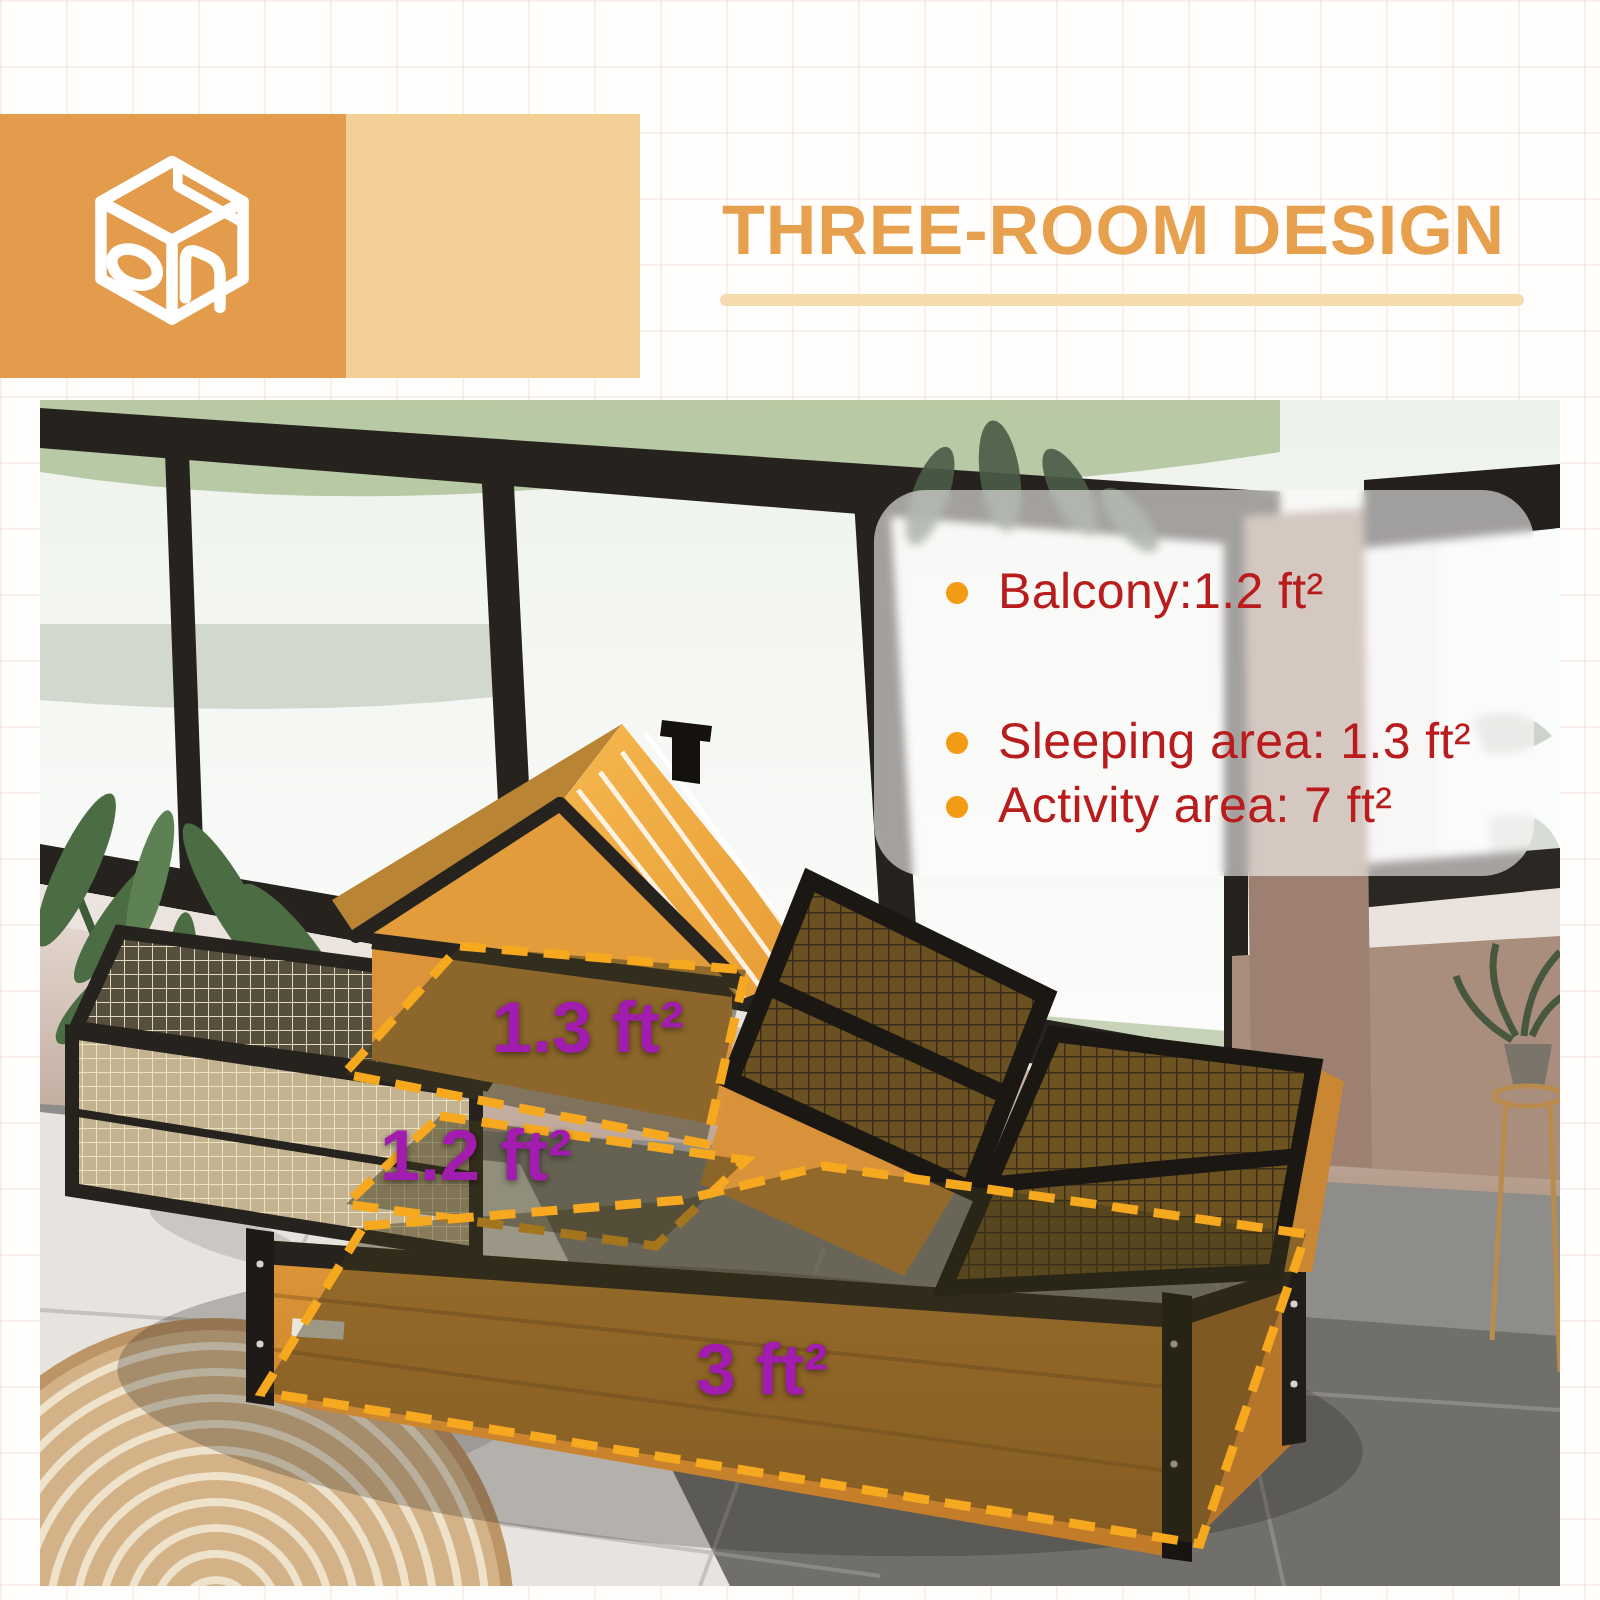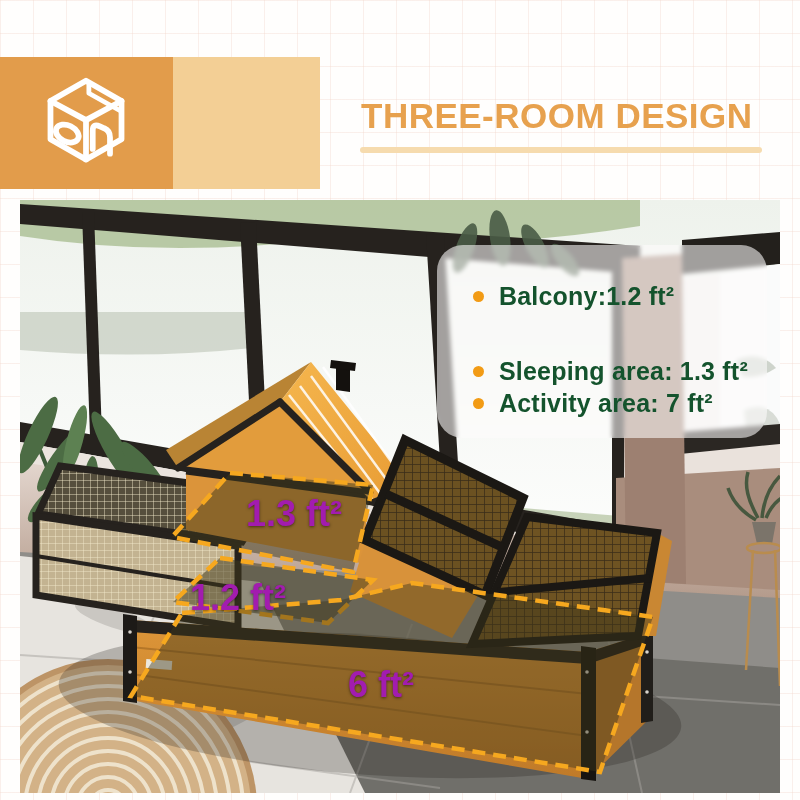--- a/index.html
+++ b/index.html
@@ -16,24 +16,24 @@
   .title{position:absolute;left:361px;top:96px;margin:0;font-size:35px;font-weight:700;
     letter-spacing:.5px;color:#e7a14e;white-space:nowrap;}
   .title-underline{position:absolute;left:360px;top:147px;width:402px;height:6px;background:#f6dbae;border-radius:3px;}
   .photo{position:absolute;left:20px;top:200px;width:760px;height:593px;overflow:hidden;background:#cfc6bf;}
   .scene{position:absolute;left:0;top:0;width:760px;height:593px;display:block;}
   .bubble{position:absolute;left:417px;top:45px;width:330px;height:193px;border-radius:26px;
     background:rgba(253,252,251,.58);backdrop-filter:blur(2px);-webkit-backdrop-filter:blur(2px);}
   .bubble-row{position:absolute;left:36px;display:flex;align-items:center;}
   .bubble-row.r0{top:37px;} .bubble-row.r1{top:76px;margin-top:36px;} .bubble-row.r2{top:144px;text-align:right;}
   .dot{width:11px;height:11px;border-radius:50%;background:#f29b15;margin-right:15px;flex:0 0 auto;}
-  .bubble-text{font-size:25px;font-weight:700;color:#14532d;letter-spacing:.2px;white-space:nowrap;}
+  .bubble-text{font-size:25px;font-weight:400;color:#b91c1c;letter-spacing:.2px;white-space:nowrap;}
   .area-label{position:absolute;transform:translate(-50%,-50%);font-size:36px;font-weight:bold;color:#a21caf;
     text-shadow:0 1px 3px rgba(0,0,0,.5);white-space:nowrap;}
-  .lab-sleep{left:274px;top:314px;} .lab-balc{left:218px;top:398px;} .lab-act{left:361px;top:485px;}
+  .lab-sleep{left:274px;top:314px;} .lab-balc{left:218px;top:378px;} .lab-act{left:361px;top:485px;}
 </style>
 </head>
 <body>
 
 <div class="page">
 
   <div class="brand-block">
     <svg class="brand-logo" viewBox="0 0 100 100">
       <g fill="none" stroke="#ffffff" stroke-width="6" stroke-linejoin="round" stroke-linecap="round">
         <path d="M50 6 L87 27 L87 67 L50 88 L13 67 L13 27 Z"></path>
@@ -282,16 +282,16 @@
         <span class="bubble-text">Sleeping area: 1.3 ft²</span>
       </div>
       <div class="bubble-row r2">
         <span class="dot"></span>
         <span class="bubble-text">Activity area: 7 ft²</span>
       </div>
     </div>
 
     <div class="area-label lab-sleep">1.3 ft²</div>
     <div class="area-label lab-balc">1.2 ft²</div>
-    <div class="area-label lab-act">6 ft²</div>
+    <div class="area-label lab-act">3 ft²</div>
   </div>
 
 </div>
 
 </body></html>

